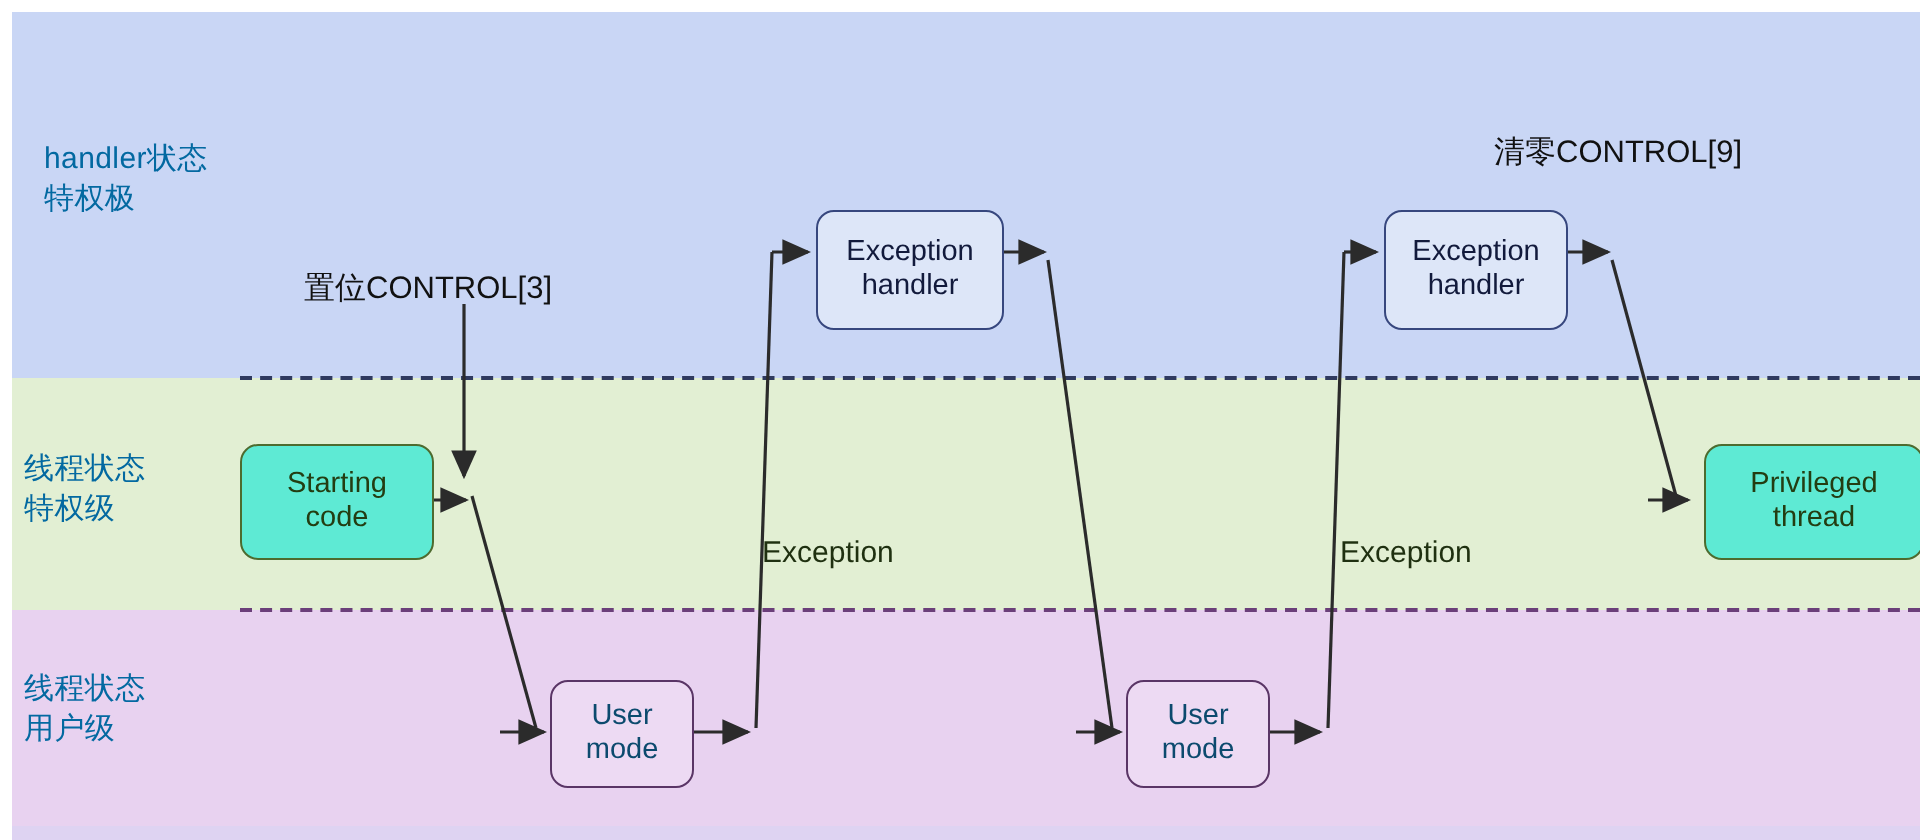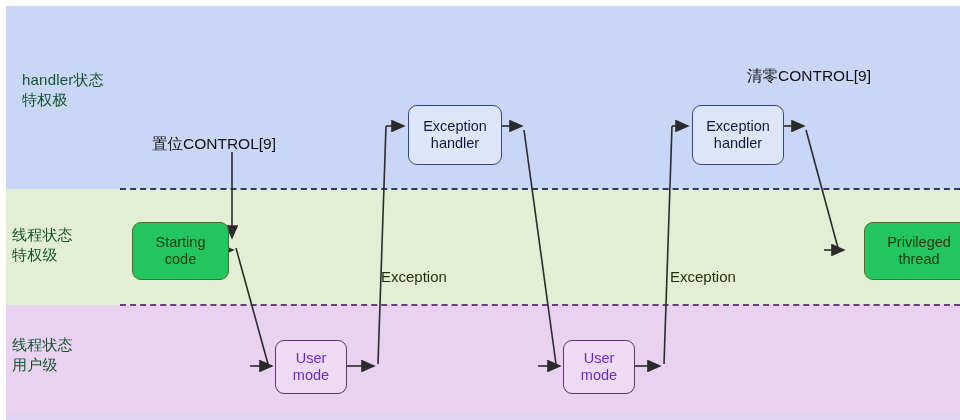--- a/index.html
+++ b/index.html
@@ -8,38 +8,38 @@
     background:#ffffff;
     font-family:"Liberation Sans","DejaVu Sans",sans-serif;
   }
   .band{position:absolute;left:6px;right:0;}
   #band-handler{top:6px;height:183px;background:#c9d6f5;}
   #band-thread-priv{top:189px;height:116px;background:#e2efd3;}
   #band-thread-user{top:305px;height:108px;background:#e8d2f0;}
   #band-bottom-strip{position:absolute;left:6px;right:0;top:413px;height:7px;background:#ded3f2;}
 
   .band-label{
-    position:absolute;color:#14532d;font-size:15px;line-height:20px;
+    position:absolute;color:#0369a1;font-size:15px;line-height:20px;
     white-space:pre-line;letter-spacing:.2px;
   }
   #label-handler{left:22px;top:70px;}
   #label-thread-priv{left:12px;top:225px;}
   #label-thread-user{left:12px;top:335px;}
 
   .dash{position:absolute;height:0;border-top:2px dashed #3a3a5c;}
   #dash-1{left:120px;right:0px;top:188px;border-top-color:#2f3a5f;}
   #dash-2{left:120px;right:0px;top:304px;border-top-color:#6b3f7a;}
 
   .node{
     position:absolute;border-radius:9px;border:1.4px solid #555;
     display:flex;align-items:center;justify-content:center;text-align:center;
     font-size:14.5px;line-height:17px;white-space:pre-line;
   }
-  .node.green{background:#22c55e;border-color:#4d6b2f;color:#233d12;margin-left:12px;}
-  .node.purple{background:#eddaf3;border-color:#5a3566;color:#6d28d9;}
+  .node.green{background:#5eead4;border-color:#4d6b2f;color:#233d12;}
+  .node.purple{background:#eddaf3;border-color:#5a3566;color:#0c4a6e;}
   .node.blue{background:#dde6f8;border-color:#37477e;color:#121a3c;}
 
   #node-starting-code{left:120px;top:222px;width:95px;height:56px;}
   #node-user-mode-1{left:275px;top:340px;width:70px;height:52px;}
   #node-exception-handler-1{left:408px;top:105px;width:92px;height:58px;}
   #node-user-mode-2{left:563px;top:340px;width:70px;height:52px;}
   #node-exception-handler-2{left:692px;top:105px;width:90px;height:58px;}
   #node-privileged-thread{left:852px;top:222px;width:108px;height:56px;}
 
   .note{position:absolute;color:#111;font-size:15.5px;white-space:nowrap;}
@@ -109,18 +109,18 @@
 mode</div>
   <div class="node blue" id="node-exception-handler-1">Exception
 handler</div>
   <div class="node purple" id="node-user-mode-2">User
 mode</div>
   <div class="node blue" id="node-exception-handler-2">Exception
 handler</div>
   <div class="node green" id="node-privileged-thread">Privileged
 thread</div>
 
-  <div class="note" id="note-set-control">置位CONTROL[9]</div>
+  <div class="note" id="note-set-control">置位CONTROL[3]</div>
   <div class="note" id="note-clear-control">清零CONTROL[9]</div>
   <div class="exc-label" id="exc-label-1">Exception</div>
   <div class="exc-label" id="exc-label-2">Exception</div>
 
 </div>
 
 </body></html>

